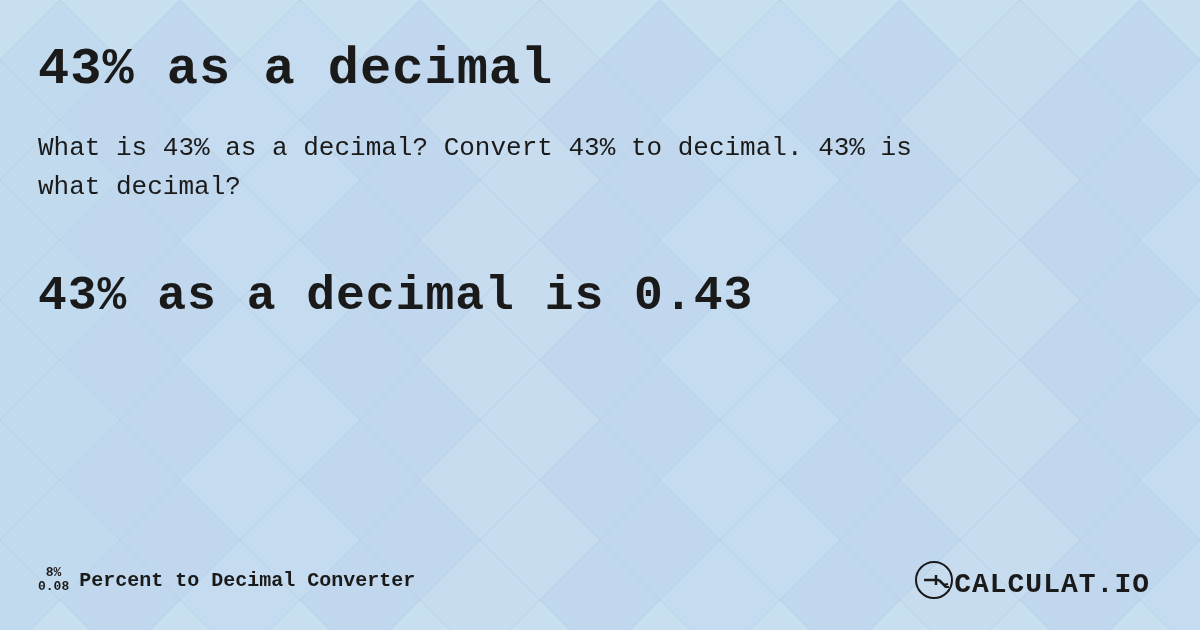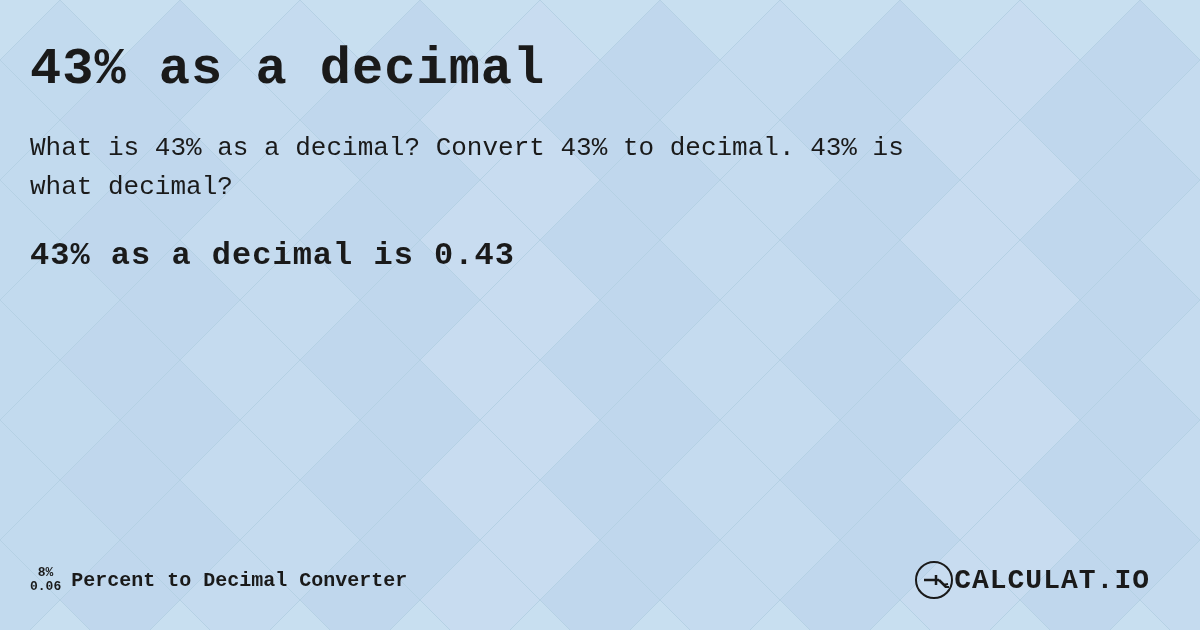--- a/index.html
+++ b/index.html
@@ -29,21 +29,21 @@
     }
 
     .bg-pattern svg {
       width: 100%;
       height: 100%;
     }
 
     .content {
       position: relative;
       z-index: 1;
-      padding: 40px 50px 30px 30px;
+      padding: 40px 50px 30px 38px;
       height: 100%;
       display: flex;
       flex-direction: column;
     }
 
     .main-title {
       font-size: 52px;
       font-weight: 900;
       color: #1a1a1a;
       font-family: 'Courier New', Courier, monospace;
@@ -59,25 +59,26 @@
       line-height: 1.5;
       margin-bottom: 30px;
       max-width: 900px;
     }
 
     .result-section {
       margin-bottom: auto;
     }
 
     .result-title {
-      font-size: 32px;
+      font-size: 48px;
       font-weight: 900;
       color: #1a1a1a;
       font-family: 'Courier New', Courier, monospace;
       letter-spacing: 1px;
+      margin-top: 32px;
     }
 
     .footer {
       display: flex;
       align-items: center;
       justify-content: space-between;
       margin-top: auto;
       padding-top: 20px;
     }
 
@@ -100,21 +101,21 @@
 
     .footer-label {
       font-size: 20px;
       font-weight: 700;
       font-family: 'Courier New', Courier, monospace;
       color: #1a1a1a;
     }
 
     .footer-right {
       display: flex;
-      align-items: center;
+      align-items: flex-end;
     }
 
     .calculat-logo {
       font-size: 28px;
       font-weight: 900;
       font-family: 'Courier New', Courier, monospace;
       color: #1a1a1a;
       letter-spacing: 1px;
     }
   </style>
@@ -252,21 +253,21 @@
   <p class="description">What is 43% as a decimal? Convert 43% to decimal. 43% is what decimal?</p>
 
   <div class="result-section">
     <h2 class="result-title">43% as a decimal is 0.43</h2>
   </div>
 
   <div class="footer">
     <div class="footer-left">
       <div class="footer-badge">
         <span>8%</span>
-        <span>0.06</span>
+        <span>0.08</span>
       </div>
       <span class="footer-label">Percent to Decimal Converter</span>
     </div>
     <div class="footer-right">
 
       <svg width="40" height="40" viewBox="0 0 40 40" fill="none" xmlns="http://www.w3.org/2000/svg">
 
         <circle cx="20" cy="20" r="18" fill="none" stroke="#1a1a1a" stroke-width="2"></circle>
 
         <line x1="10" y1="20" x2="25" y2="20" stroke="#1a1a1a" stroke-width="2.5"></line>

